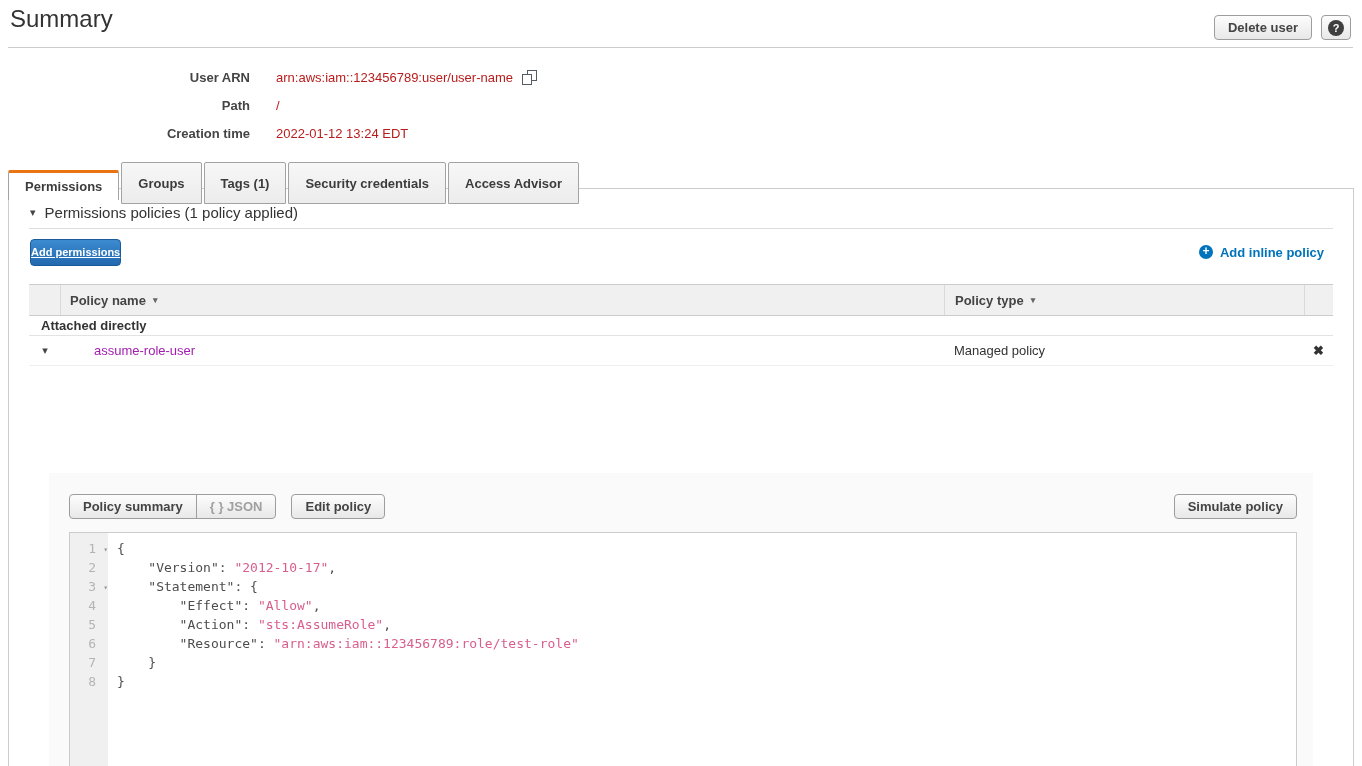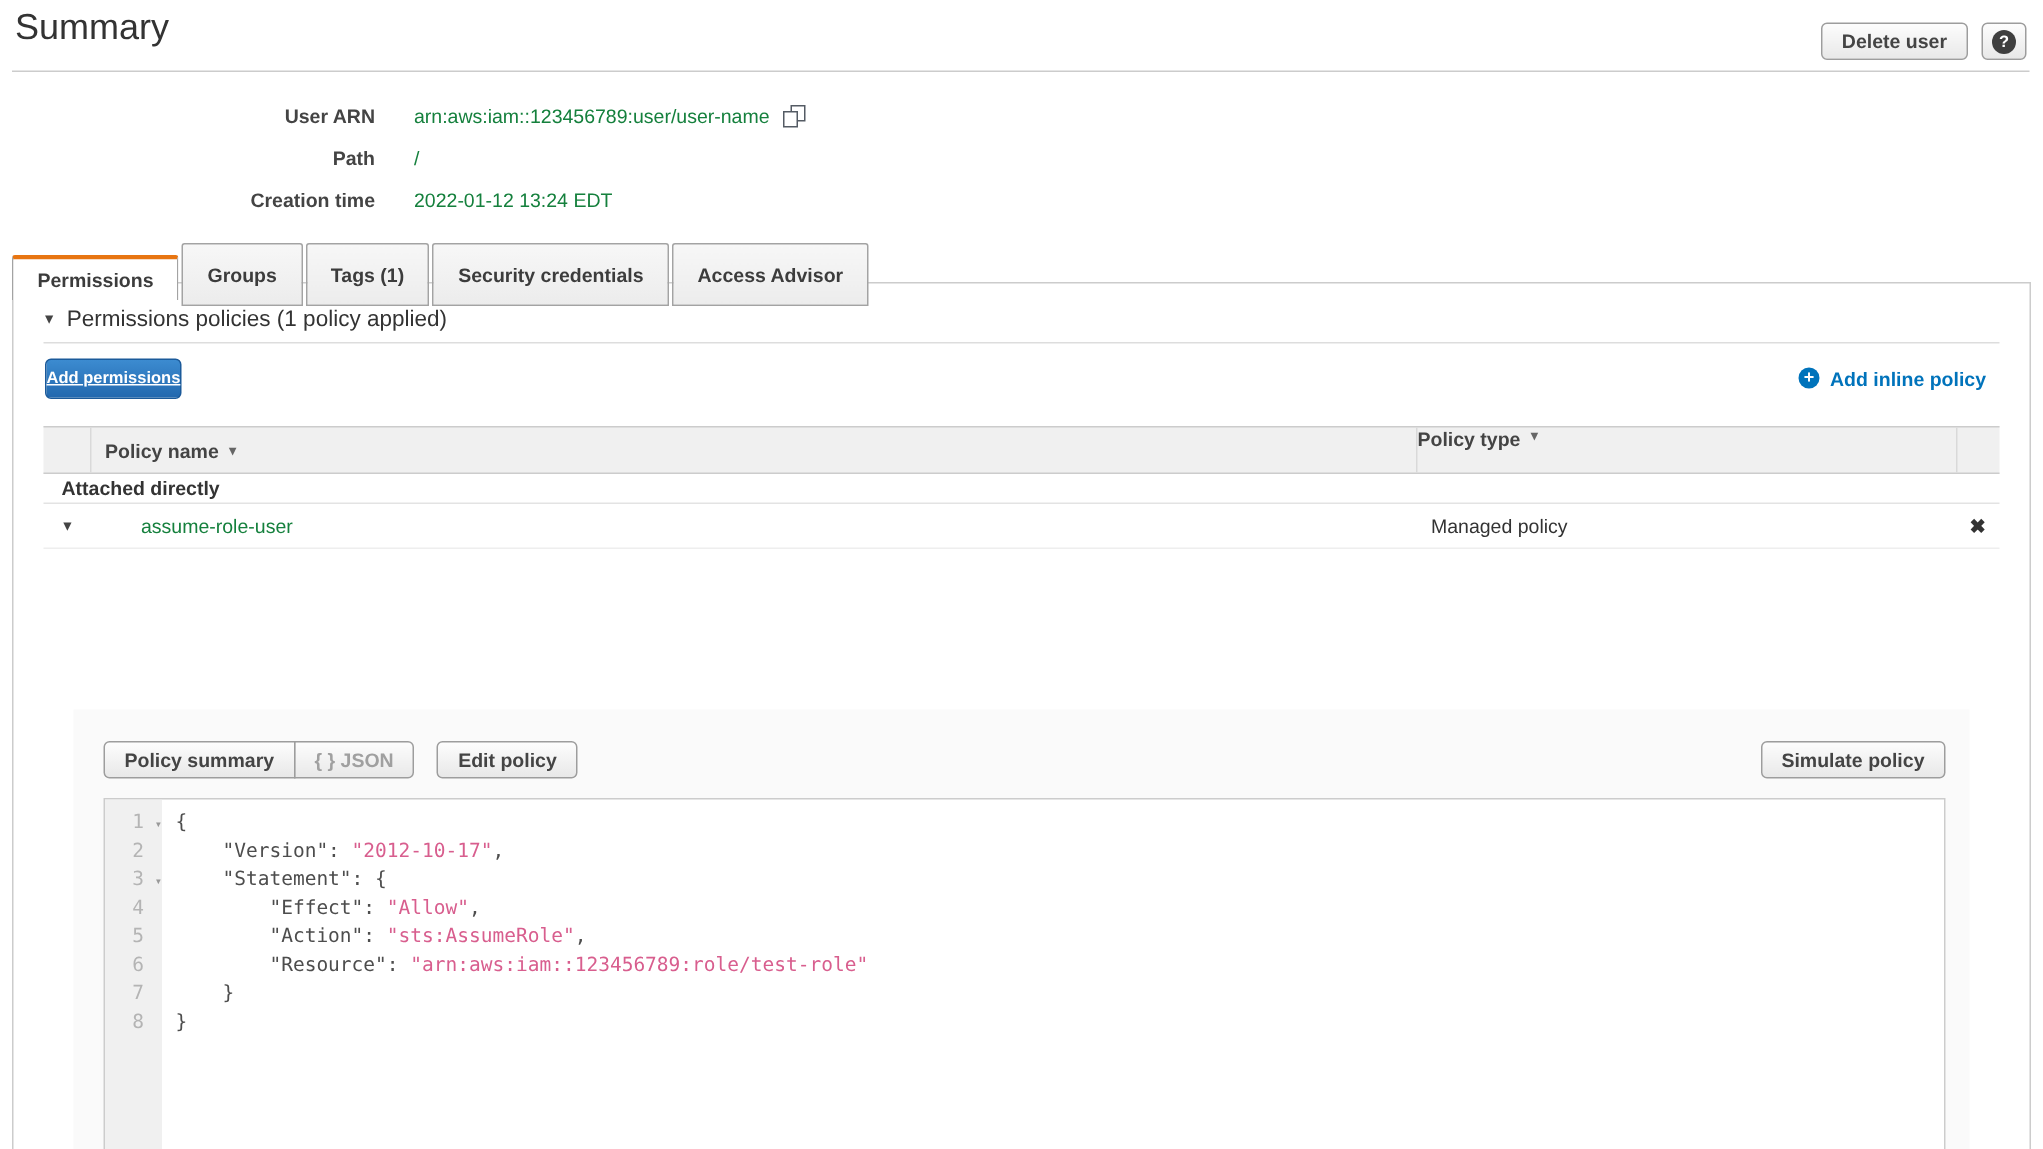--- a/index.html
+++ b/index.html
@@ -15,21 +15,21 @@
     color:#444; font-weight:bold; font-size:13px; padding:4px 13px; height:25px; cursor:pointer;
     font-family:"Liberation Sans", sans-serif; }
   .btn-help { width:30px; padding:0; display:inline-flex; align-items:center; justify-content:center; }
   .help-glyph { width:16px; height:16px; border-radius:50%; background:#3f3f3f; color:#fff;
     font-size:11px; font-weight:bold; line-height:16px; text-align:center; display:inline-block; }
 
   
   .fields { position:absolute; left:0; top:63px; }
   .field-row { display:flex; height:28px; align-items:center; }
   .field-label { width:250px; text-align:right; font-weight:bold; color:#444; }
-  .field-value { margin-left:26px; color:#15803d; display:flex; align-items:flex-end; }
+  .field-value { margin-left:26px; color:#b91c1c; display:flex; align-items:flex-end; }
   .copy-icon { position:relative; width:15px; height:15px; display:inline-block; margin-left:9px; }
   .copy-icon .back { position:absolute; right:0; top:0; width:10px; height:11px; border:1px solid #545b64; background:#fff; }
   .copy-icon .front { position:absolute; left:0; bottom:0; width:10px; height:11px; border:1px solid #545b64; background:#fff; }
 
   
   .tabs { position:absolute; left:8px; top:159px; display:flex; gap:2px; z-index:3; height:30px; }
   .tab { background:linear-gradient(#f7f7f7,#ececec); border:1px solid #a3a3a3; border-radius:2px 2px 0 0;
     font-weight:bold; color:#3c3c3c; padding:0 16px; display:flex; align-items:center; cursor:pointer;
     margin-top:3px; height:42px; }
   .tab.active { background:#fff; border-top:3px solid #e87511; border-bottom:none; margin-top:11px; height:30px; }
@@ -52,30 +52,30 @@
   .inline-policy-link { display:flex; align-items:center; color:#0073bb; font-weight:bold; cursor:pointer; }
   .plus-icon { width:14px; height:14px; border-radius:50%; background:#0073bb; color:#fff;
     font-size:12px; font-weight:bold; line-height:13px; text-align:center; margin-right:7px; display:inline-block; }
 
   
   .policy-table { position:absolute; left:20px; right:20px; top:95px; }
   .thead { display:flex; height:32px; background:#f0f0f0; border-top:1px solid #ccc; border-bottom:1px solid #ccc;
     align-items:stretch; font-weight:bold; color:#444; }
   .col-caret { width:32px; flex:none; border-right:1px solid #d9d9d9; display:flex; align-items:center; justify-content:center; }
   .col-name { flex:1; display:flex; align-items:center; padding-left:9px; cursor:pointer; }
-  .col-type { width:360px; flex:none; border-left:1px solid #d9d9d9; display:flex; align-items:flex-start; cursor:pointer; }
+  .col-type { width:360px; flex:none; border-left:1px solid #d9d9d9; display:flex; align-items:center; padding-left:10px; cursor:pointer; }
   .col-end { width:29px; flex:none; border-left:1px solid #d9d9d9; }
   .sort-caret { font-size:9px; color:#666; margin-left:7px; }
 
   .group-row { height:20px; display:flex; align-items:center; padding-left:12px; font-weight:bold;
     color:#333; border-bottom:1px solid #e3e3e3; background:#fff; }
   .policy-row { height:30px; display:flex; align-items:stretch; background:#fff; border-bottom:1px solid #eee; }
   .policy-row .cell-caret { width:32px; flex:none; display:flex; align-items:center; justify-content:center; cursor:pointer; }
   .policy-row .cell-name { flex:1; display:flex; align-items:center; padding-left:33px; }
-  .policy-name-link { color:#15803d; cursor:pointer; text-decoration:none; }
+  .policy-name-link { color:#a21caf; cursor:pointer; text-decoration:none; }
   .policy-row .cell-type { width:360px; flex:none; display:flex; align-items:center; padding-left:10px; color:#333; }
   .policy-row .cell-end { width:29px; flex:none; display:flex; align-items:center; justify-content:center; }
   .close-x { font-size:13px; color:#333; cursor:pointer; font-weight:bold; }
 
   
   .detail-area { position:absolute; left:20px; right:20px; top:189px; height:368px;
     background:#fafafa; border-bottom:1px solid #c8c8c8; }
   .detail-buttons { position:absolute; left:20px; right:16px; top:20px; height:27px; display:flex; align-items:center; }
   .seg-left { border-radius:4px 0 0 4px; }
   .seg-right { border-radius:0 4px 4px 0; margin-left:-1px; color:#a0a0a0; }

